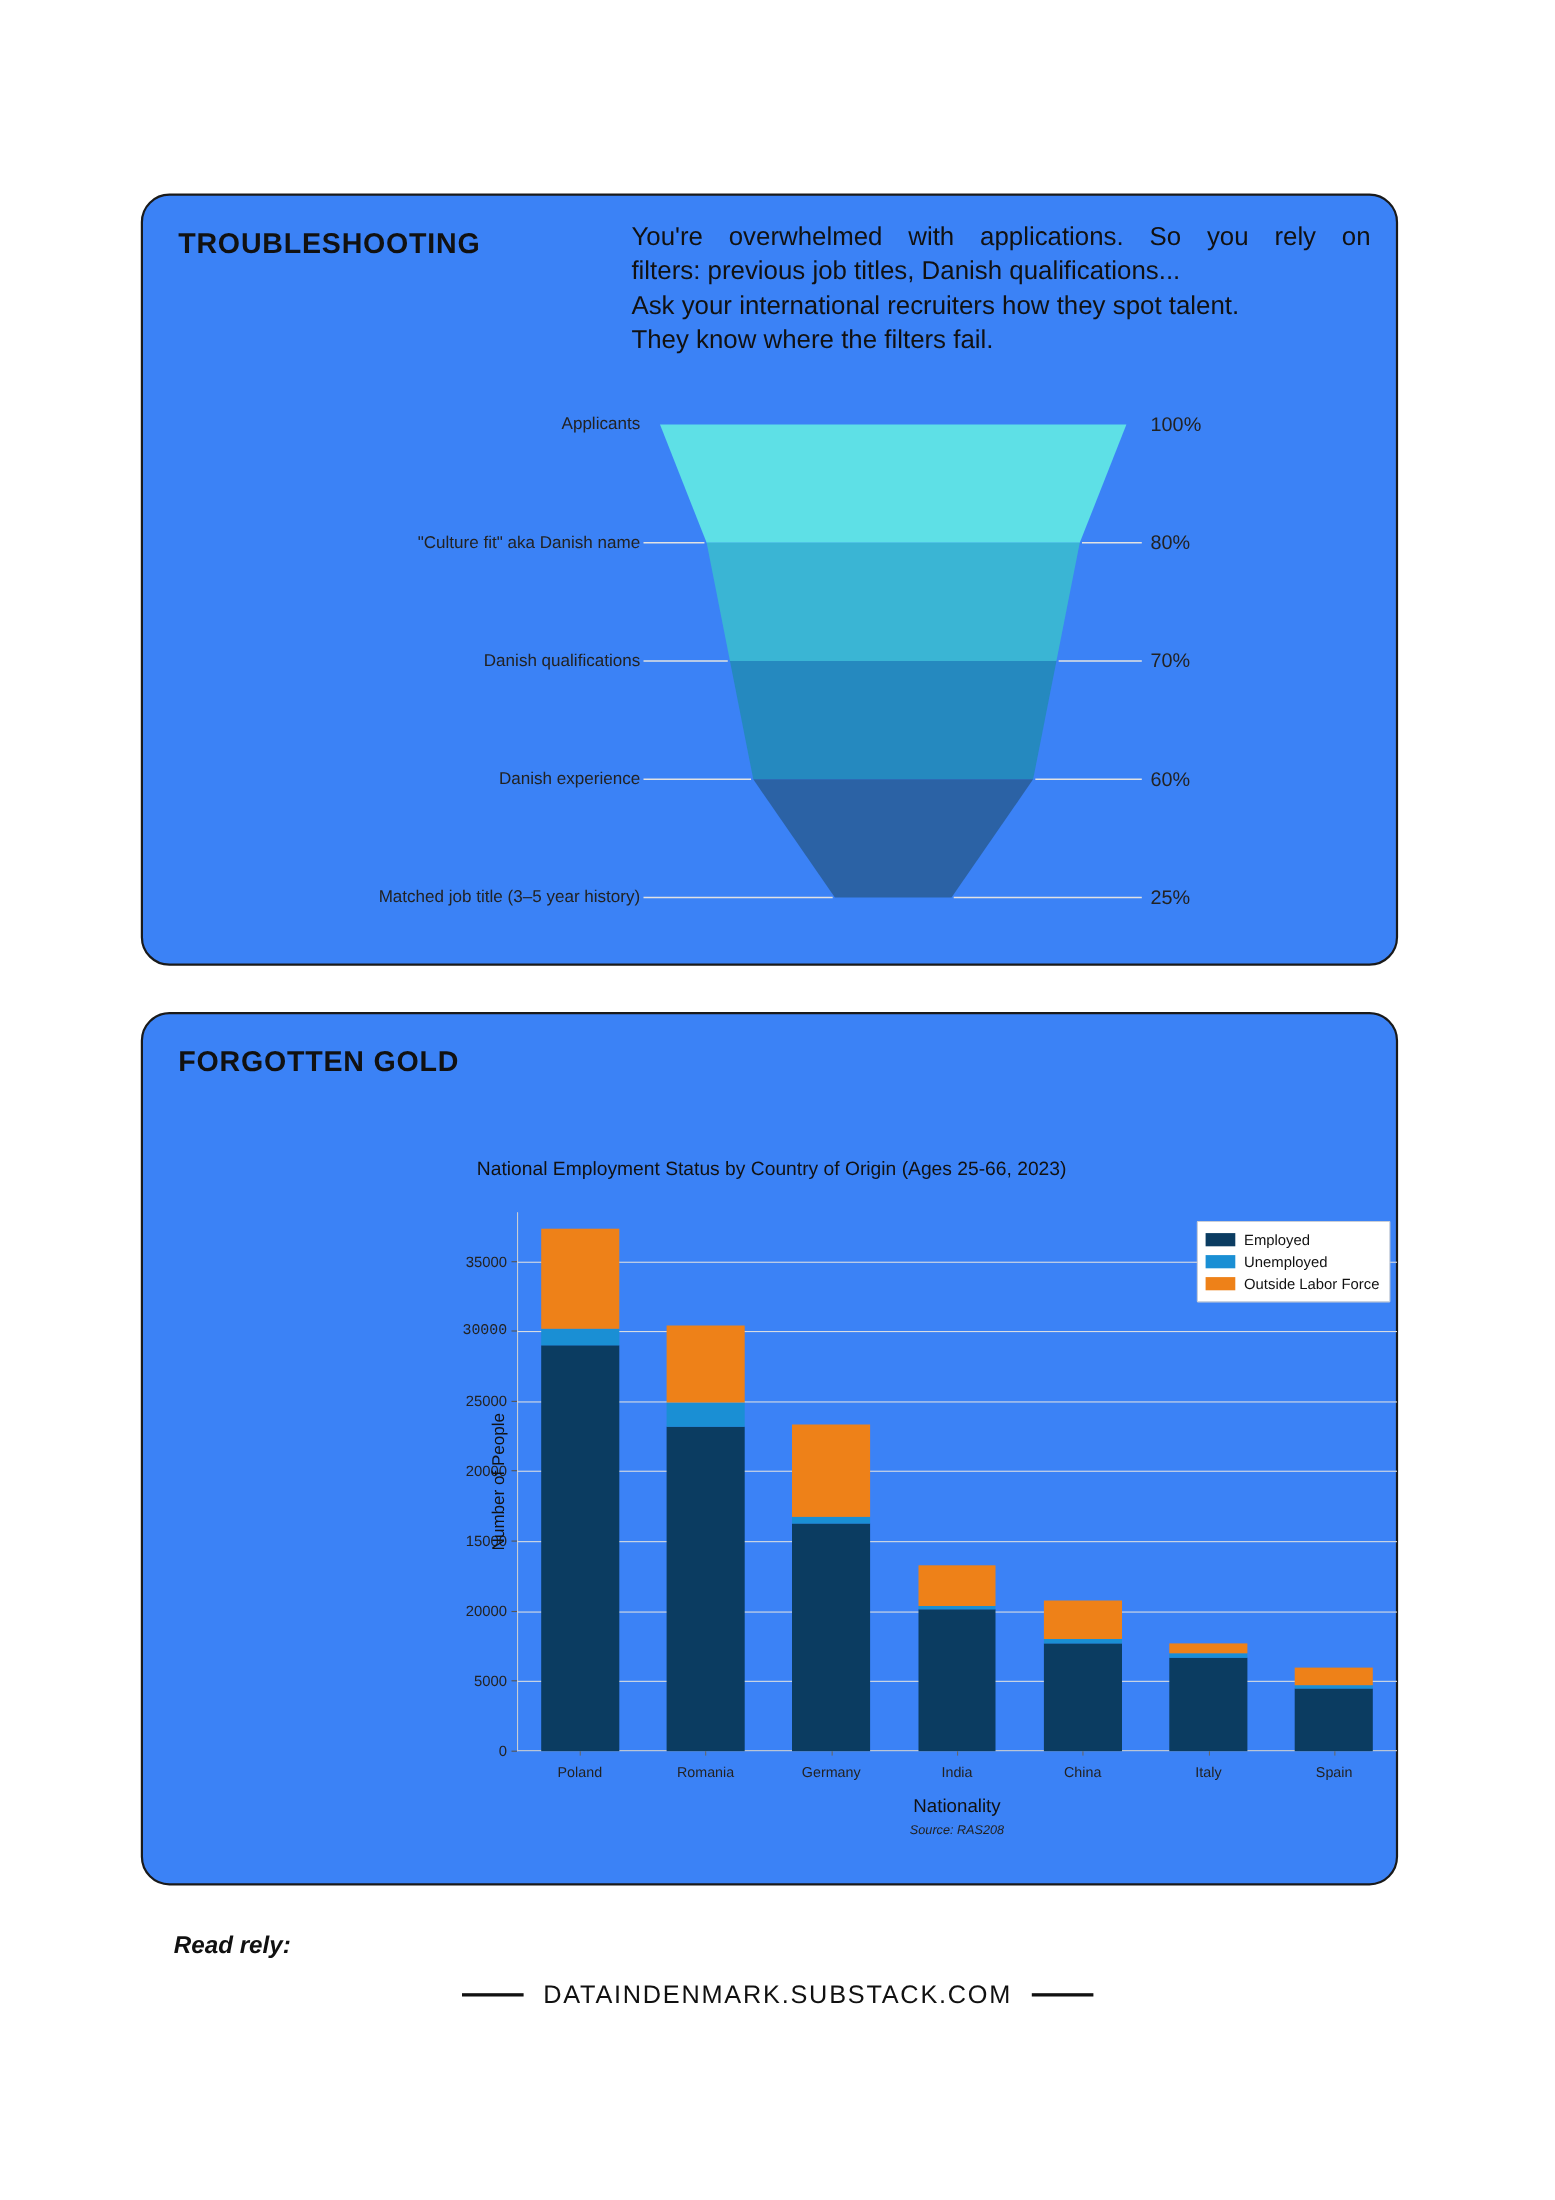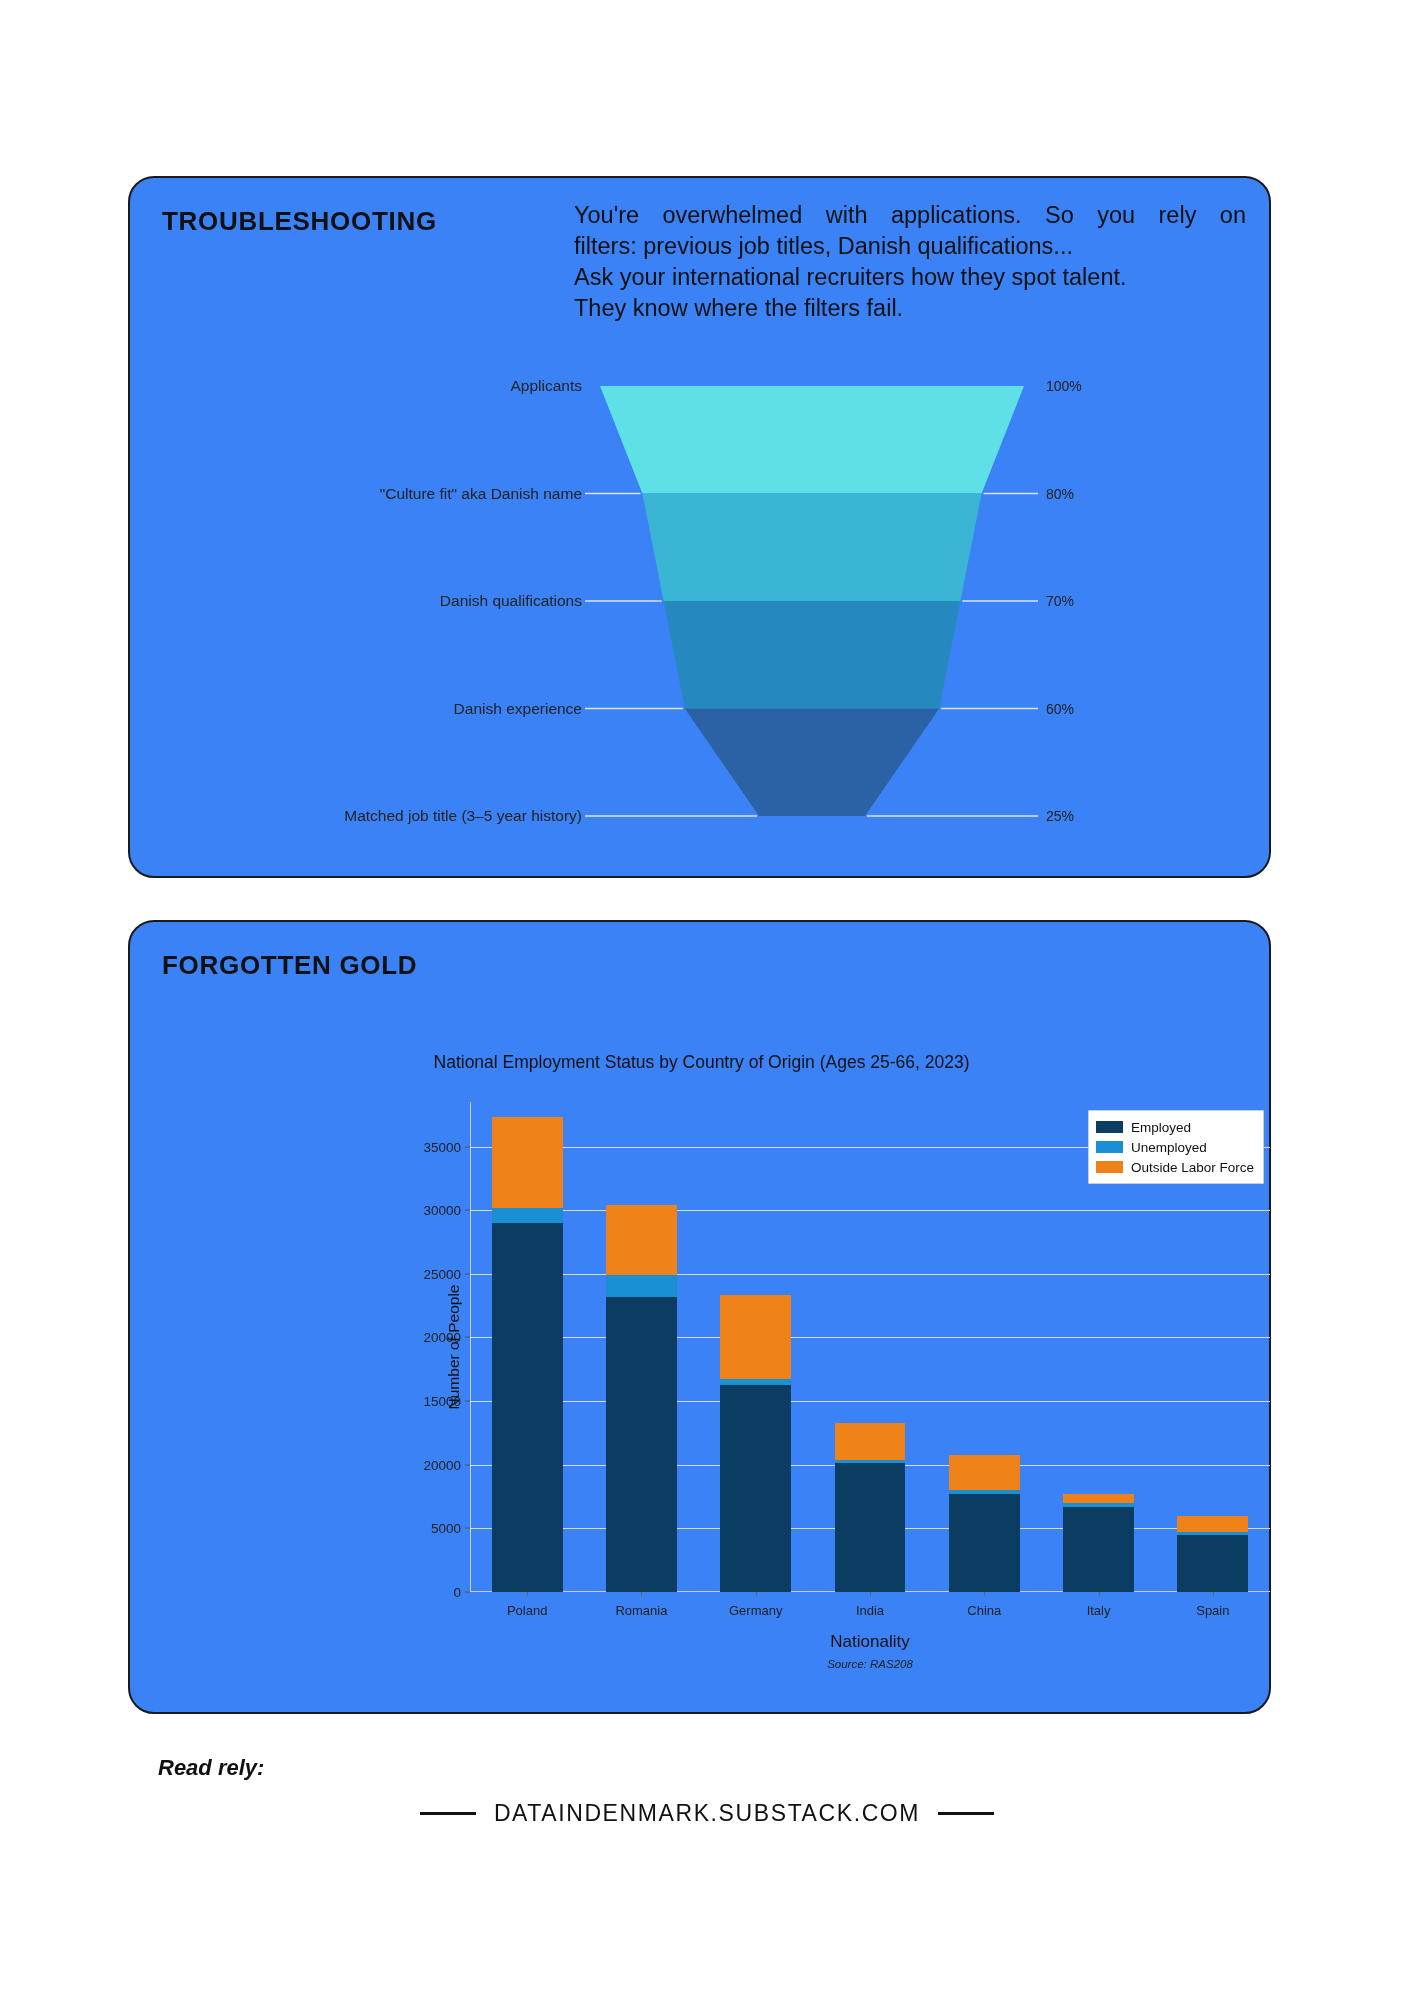--- a/index.html
+++ b/index.html
@@ -69,21 +69,21 @@
     position: absolute;
     text-align: right;
     font-size: 15.5px;
     color: #222222;
     white-space: nowrap;
     transform: translateY(-50%);
   }
   .funnel-pct {
     position: absolute;
     text-align: center;
-    font-size: 14px;
+    font-size: 18px;
     color: #222222;
     white-space: nowrap;
     transform: translateY(-50%);
   }
 
   
   .fg-title {
     position: absolute;
     left: 32px;
     top: 28px;
@@ -335,21 +335,21 @@
             <div class="ytick-label" style="top: 426.364px;">5000</div>
             <div class="ytick-mark" style="top: 426.364px;"></div>
             <div class="ytick-label" style="top: 362.727px;">20000</div>
             <div class="ytick-mark" style="top: 362.727px;"></div>
             <div class="ytick-label" style="top: 299.091px;">15000</div>
             <div class="ytick-mark" style="top: 299.091px;"></div>
             <div class="ytick-label" style="top: 235.455px;">20000</div>
             <div class="ytick-mark" style="top: 235.455px;"></div>
             <div class="ytick-label" style="top: 171.818px;">25000</div>
             <div class="ytick-mark" style="top: 171.818px;"></div>
-            <div class="ytick-label" style="top: 108.182px;">30000</div>
+            <div class="ytick-label" style="top: 108.182px; font-family: Liberation Mono, monospace;">30000</div>
             <div class="ytick-mark" style="top: 108.182px;"></div>
             <div class="ytick-label" style="top: 44.5455px;">35000</div>
             <div class="ytick-mark" style="top: 44.5455px;"></div>
           </div>
         <div id="bars-layer">
             <div class="bar-col" style="left: 21.7143px; width: 70.8571px; height: 474.727px;">
               <div class="bar-seg" style="background: rgb(11, 60, 97); height: 369.091px; bottom: 0px;"></div>
               <div class="bar-seg" style="background: rgb(26, 143, 212); height: 15.2727px; bottom: 369.091px;"></div>
               <div class="bar-seg" style="background: rgb(238, 129, 24); height: 90.3636px; bottom: 384.364px;"></div>
               <div class="xtick-label">Poland</div>

